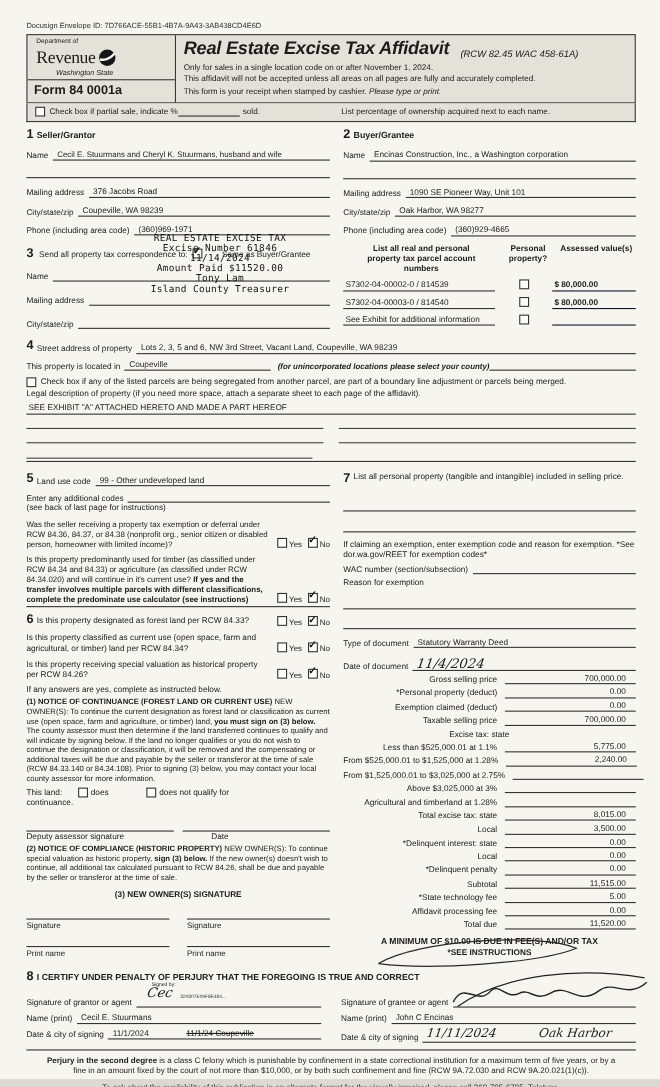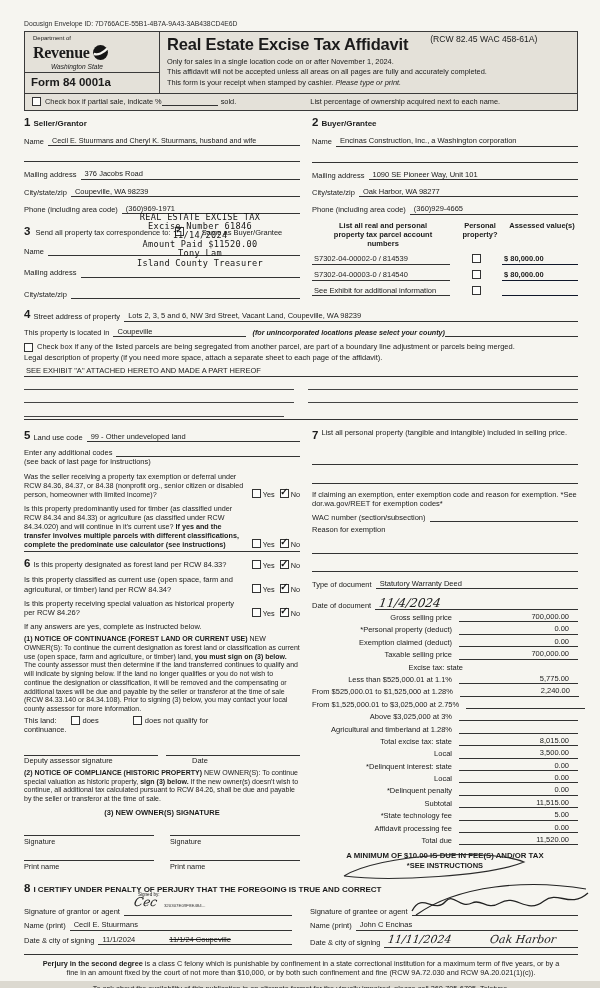--- a/index.html
+++ b/index.html
@@ -6,26 +6,26 @@
   .page{width:600px;height:988px;margin:0 auto;background:#f6f5f0;position:relative;
         font-family:"Liberation Sans",sans-serif;color:#1b1b1b;box-sizing:border-box;
         padding:20px 22px 0 24px;font-size:7.5px;line-height:1.25;overflow:hidden;}
   .env{font-size:6.8px;color:#2e2e2e;margin-bottom:3px;}
   
   .hdrbox{border:1.3px solid #3a3a3a;background:#e4e1d9;display:flex;}
   .hdr-left{width:134px;border-right:1.3px solid #3a3a3a;display:flex;flex-direction:column;}
   .logo-wrap{padding:3px 5px 1px 8px;}
   .dept{font-size:6px;}
   .brandrow{display:flex;align-items:center;}
-  .brand{font-family:"Liberation Serif",serif;font-weight:bold;font-size:16px;letter-spacing:-0.3px;}
+  .brand{font-family:"Liberation Serif",serif;font-weight:normal;font-size:16px;letter-spacing:-0.3px;}
   .swoosh{width:17px;height:17px;margin-left:2px;}
   .brandsub{font-size:6.6px;font-style:italic;margin-left:18px;}
   .formno{border-top:1.3px solid #3a3a3a;font-weight:bold;font-size:11.5px;padding:2px 6px 3px;margin-top:auto;}
   .hdr-right{flex:1;padding:2px 7px 3px;}
-  .title-row{display:flex;align-items:flex-start;gap:22px;white-space:nowrap;}
+  .title-row{display:flex;align-items:flex-end;gap:10px;white-space:nowrap;font-style:italic;}
   .title{font-size:16.5px;font-weight:bold;letter-spacing:-0.2px;}
   .rcw{font-size:8.6px;}
   .hnote{font-size:7.4px;margin-top:1.5px;}
   .partial{border:1.3px solid #3a3a3a;border-top:none;background:#e4e1d9;display:flex;align-items:flex-end;
            padding:3px 7px 4px;font-size:7.4px;}
   .uline{display:inline-block;border-bottom:1px solid #333;}
   .cb{display:inline-block;width:7px;height:7px;border:1px solid #333;background:#fdfdfb;position:relative;vertical-align:-1px;flex:none;}
   .cb.on::after{content:"\2713";position:absolute;left:-0.5px;top:-3.5px;font-size:9.5px;font-weight:bold;color:#111;}
   
   .frow{display:flex;align-items:flex-end;margin-top:7px;}

